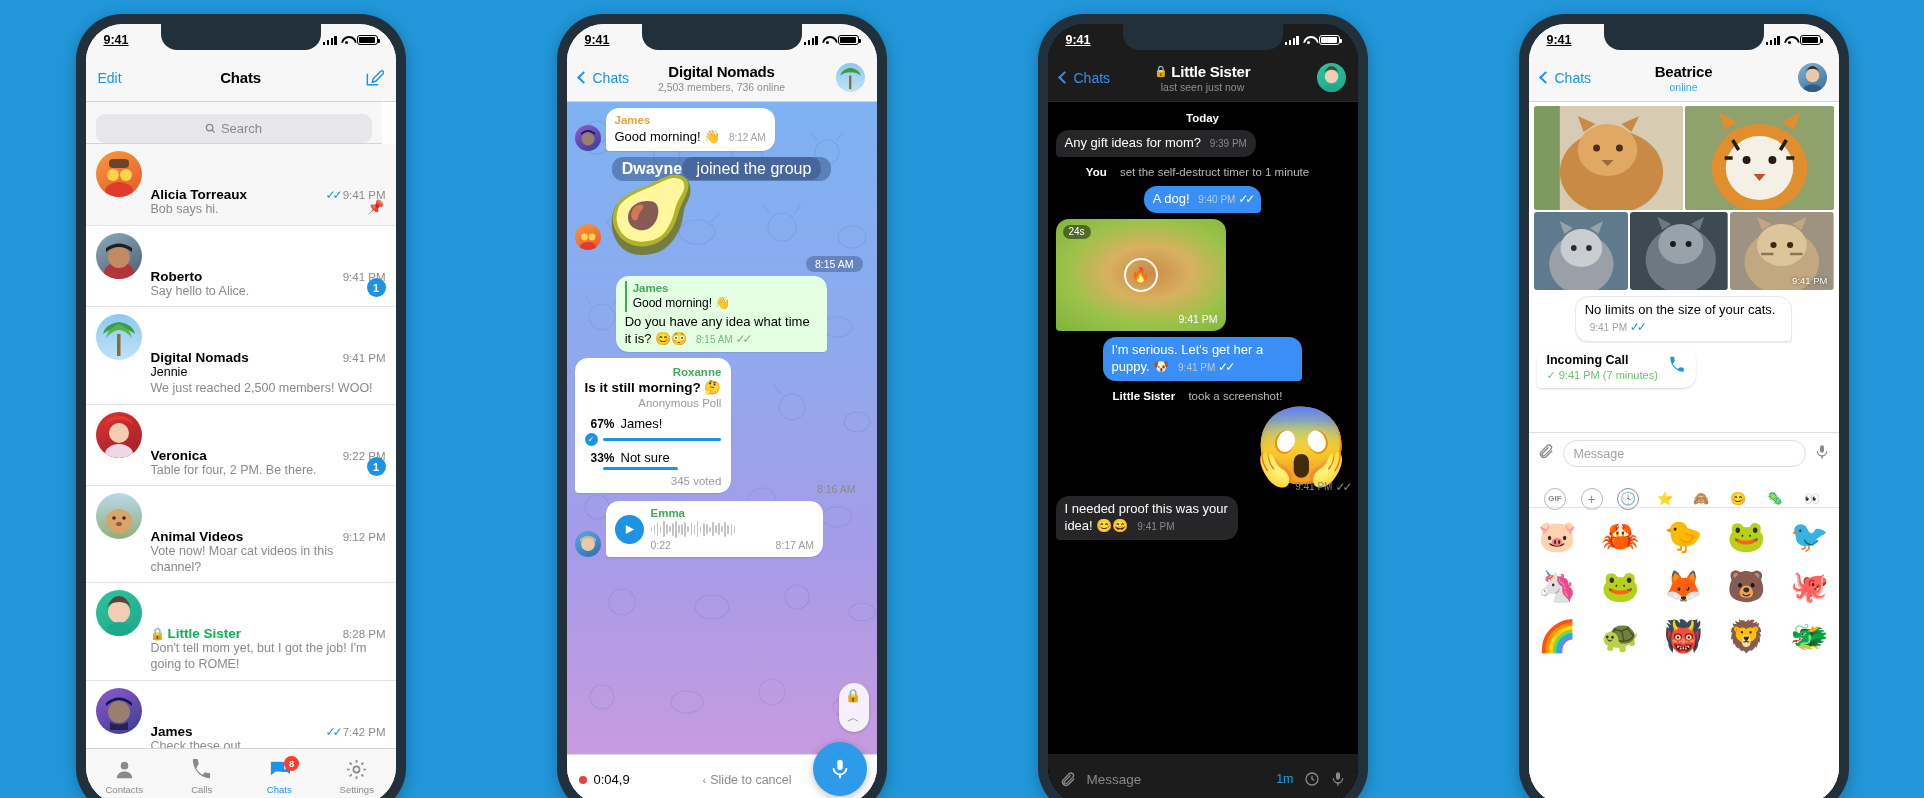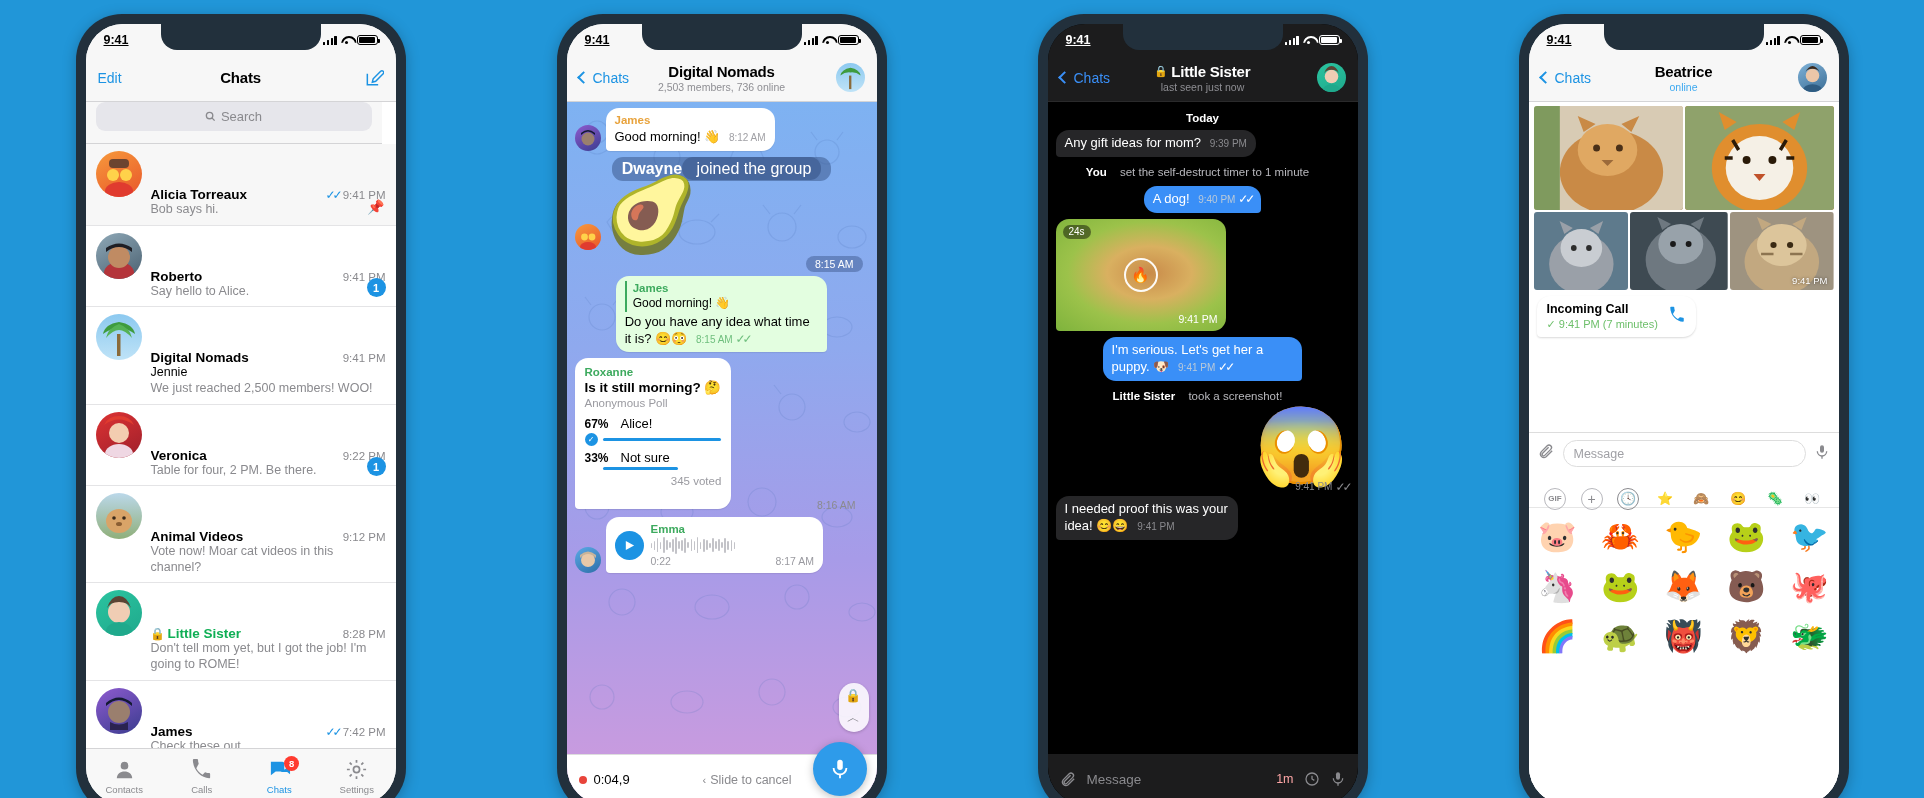--- a/index.html
+++ b/index.html
@@ -71,21 +71,21 @@
   .nav-sub.online { color: #3DA9F0; }
   .back { display:flex; align-items:center; color:#1C93E3; font-size:14px; cursor:pointer;}
   .chev { width:9px;height:9px;border-left:2.4px solid currentColor;border-bottom:2.4px solid currentColor;
           transform: rotate(45deg); margin-right: 5px; }
   .edit-btn { color:#1C93E3; font-size:14px; }
   .compose { width:20px;height:20px; color:#1C93E3; }
   .avatar-nav { width:29px;height:29px;border-radius:50%; overflow:hidden; }
 
   
   .searchrow { position:absolute; top:78px; left:0; right:14px; height:42px; background:#F7F7F7;
-     display:flex; align-items:flex-start; padding: 0 10px; z-index:25; border-bottom:.5px solid #D4D4D6;}
+     display:flex; align-items:flex-end; padding: 0 10px; z-index:25; border-bottom:.5px solid #D4D4D6;}
   .searchbox { flex:1; height:29px; border-radius:9px; background:#E6E6EB;
      display:flex; align-items:center; justify-content:center; gap:5px; color:#8A8A8E; font-size:13px;}
 
   
   .chatlist { position:absolute; top:120px; left:0; right:0; bottom:56px; background:#fff; overflow:hidden;}
   .chat-item { display:flex; padding: 7px 10px 7px 10px; border-bottom:.5px solid #E4E4E6; position:relative;}
   .chat-item.pinned { background:#F7F7F7; }
   .ci-avatar { width:46px;height:46px;border-radius:50%;flex:none;margin-right:9px;overflow:hidden;position:relative;}
   .ci-body { flex:1; min-width:0; }
   .ci-top { display:flex; align-items:baseline; justify-content:space-between;margin-top:36px; }
@@ -137,22 +137,22 @@
   .service b { font-weight:bold; }
   .timechip { display:flex; justify-content:center; margin: 4px 0; }
   .timechip span { background: rgba(45,70,120,.40); color:#fff; font-size:10.5px;
      padding:2px 9px; border-radius:10px; }
 
   .reply { border-left:2.5px solid #3DAA5E; padding-left:6px; margin-bottom:2px;}
   .reply .rname { font-size:11.5px; font-weight:bold; color:#3DAA5E;}
   .reply .rtext { font-size:12px; color:#000;}
 
   
-  .poll { background:#fff; border-radius:13px; padding:8px 10px 22px; max-width:80%;
-     border-bottom-left-radius:4px; box-shadow:0 1px 1px rgba(0,0,0,.08); }
+  .poll { background:#fff; border-radius:13px; padding:8px 10px 6px; max-width:80%;
+     border-bottom-left-radius:4px; box-shadow:0 1px 1px rgba(0,0,0,.08);text-align:right; }
   .poll-q { font-size:13.5px; font-weight:bold; color:#000; margin:1px 0 2px;}
   .poll-type { font-size:11.5px; color:#9A9AA0; margin-bottom:7px;}
   .poll-opt { margin-bottom:4px; }
   .poll-line { display:flex; align-items:baseline; gap:6px;}
   .poll-pct { font-size:12px; font-weight:bold; color:#000; width:30px;}
   .poll-label { font-size:13px; color:#000; }
   .poll-bar-row { display:flex; align-items:center; gap:5px; margin-top:2px; margin-left:0;}
   .poll-check { width:13px;height:13px;border-radius:50%;background:#1C93E3;color:#fff;
      font-size:8px; display:flex;align-items:center;justify-content:center; flex:none;}
   .poll-bar-sp { width:13px; flex:none; }
@@ -198,21 +198,21 @@
   .sd-timer { position:absolute; top:6px; left:7px; background:rgba(0,0,0,.45); color:#fff;
      font-size:10px; padding:1.5px 6px; border-radius:8px;}
   .sd-time { position:absolute; bottom:6px; right:8px; color:#fff; font-size:10.5px;}
   .sd-ring { position:absolute; top:50%; left:50%; transform:translate(-50%,-50%);
      width:34px;height:34px;border-radius:50%;border:2px solid rgba(255,255,255,.95);
      display:flex;align-items:center;justify-content:center;color:#fff;font-size:15px;}
   .darkinput { position:absolute; left:0; right:0; bottom:0; height:50px; background:#1C1C1D;
      display:flex; align-items:center; padding:0 12px; gap:10px; z-index:30;}
   .darkinput .ph { flex:1; color:#8A8A8E; font-size:13.5px;}
   .darkinput .ic { color:#8A8A8E; display:flex; align-items:center;}
-  .darkinput .tm { color:#fca5a5; font-size:12.5px;}
+  .darkinput .tm { color:#0ea5e9; font-size:12.5px;}
 
   
   .p4bg { position:absolute; top:78px; left:0; right:0; bottom:0; background:#fff; }
   .photogrid { display:flex; flex-direction:column; gap:2px; padding:4px 5px 0; }
   .pg-row { display:flex; gap:2px; }
   .pg { border-radius:3px; overflow:hidden; position:relative; }
   .pg-time { position:absolute; bottom:4px; right:6px; color:#fff; font-size:9.5px;
      text-shadow:0 0 3px rgba(0,0,0,.6);}
   .callbox { background:#fff; border-radius:13px; padding:6px 10px; display:flex; align-items:center;
      gap:10px; box-shadow:0 1px 2px rgba(0,0,0,.15); border-bottom-left-radius:4px;}
@@ -617,21 +617,21 @@
             </div>
 
             <div class="row">
               <div class="poll">
                 <div class="sender green">Roxanne</div>
                 <div class="poll-q">Is it still morning? 🤔</div>
                 <div class="poll-type">Anonymous Poll</div>
                 <div class="poll-opt">
                   <div class="poll-line">
                     <span class="poll-pct">67%</span>
-                    <span class="poll-label">Alice!</span>
+                    <span class="poll-label">James!</span>
                   </div>
                   <div class="poll-bar-row">
                     <span class="poll-check">✓</span>
                     <span class="poll-bar" style="width:calc(100% - 18px)"></span>
                   </div>
                 </div>
                 <div class="poll-opt">
                   <div class="poll-line">
                     <span class="poll-pct">33%</span>
                     <span class="poll-label">Not sure</span>
@@ -971,20 +971,29 @@
                   <g stroke="#8C7450" stroke-width="2.5">
                       <path d="M30 42h12M58 42h12"></path>
                     </g>
                 </svg>
                 <span class="pg-time">9:41 PM</span>
               </div>
             </div>
           </div>
 
           <div style="padding:6px 8px 0">
+            <div class="row out" style="margin-bottom:5px">
+              <div class="bubble out" style="background:#fff;border:.5px solid #E8E8EA">
+                <span>No limits on the size of your cats.</span>
+                <span class="btime">
+                  <span>9:41 PM</span>
+                  <span class="ticks">✓✓</span>
+                </span>
+              </div>
+            </div>
             <div class="row">
               <div class="callbox">
                 <div>
                   <div class="ct">Incoming Call</div>
                   <div class="cs">
                     <span>✓</span>
                     <span>9:41 PM (7 minutes)</span>
                   </div>
                 </div>
                 <span style="color:#1C93E3">

